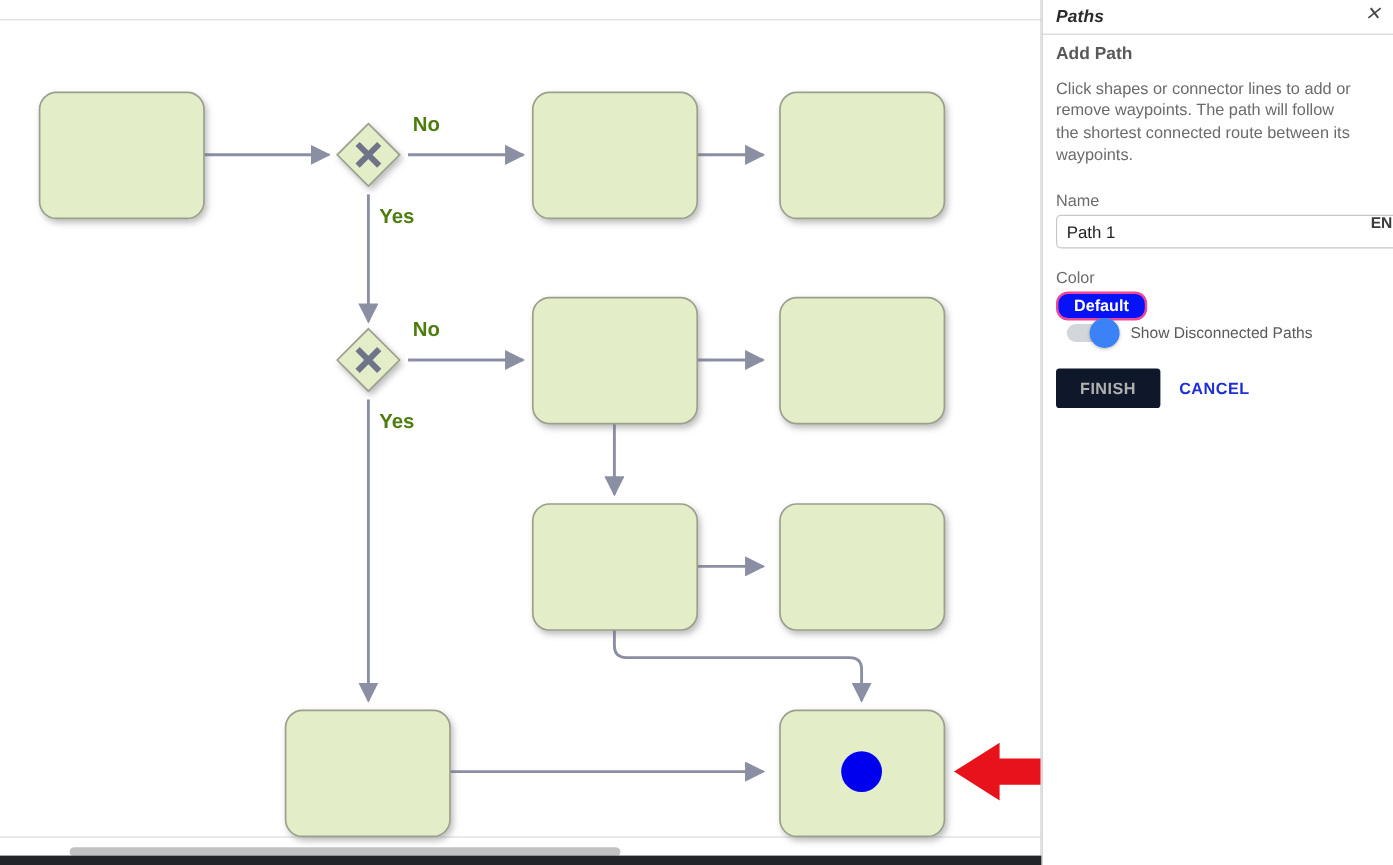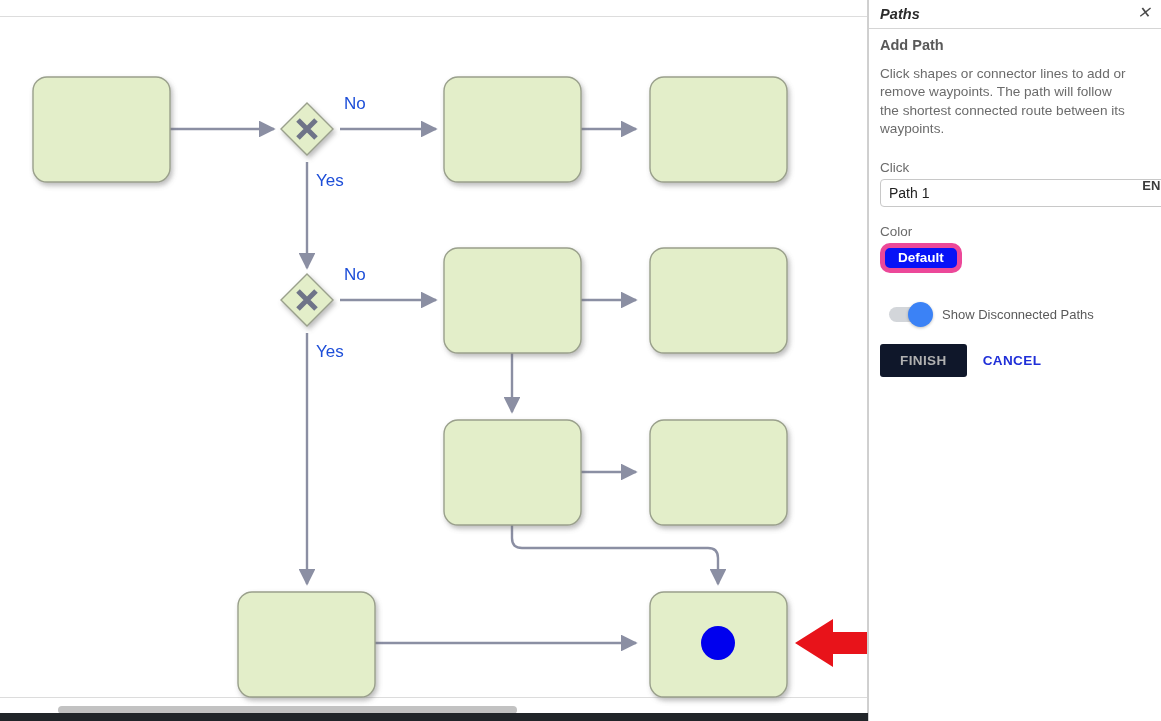--- a/index.html
+++ b/index.html
@@ -47,21 +47,21 @@
     position: absolute; left: 0; top: 713px;
     width: 1161px; height: 8px; background: #212529;
   }
 
   .node-label, .edge-label {
     position: absolute;
     font-family: "Liberation Sans", sans-serif;
     color: #222222;
     white-space: nowrap;
   }
-  .edge-label { font-size: 17px; color: #1d4ed8; }
+  .edge-label { font-size: 17px; color: #4d7c0f; font-weight: bold; }
 
   
   #panel {
     position: absolute; left: 868px; top: 0;
     width: 293px; height: 721px;
     background: #ffffff;
     border-left: 1px solid #cfcfcf;
     box-sizing: border-box;
   }
   .panel-header {
@@ -117,23 +117,23 @@
   }
   .flag { font-size: 15px; line-height: 1; }
 
   .color-chip {
     display: inline-block;
     background: #0712f7;
     color: #ffffff;
     font-size: 13.5px; font-weight: bold;
     padding: 2px 13px 3px 13px;
     border-radius: 10px;
-    border: 5px solid #ec4899;
+    border: 2px solid #ec4899;
     cursor: pointer;
-    margin-bottom: 34px;
+    margin-bottom: 3px;
   }
 
   .toggle-row {
     display: flex; align-items: center; gap: 11px;
     margin: 0 0 22px 9px;
   }
   .toggle {
     position: relative; width: 42px; height: 15px;
     background: #d3d6da; border-radius: 8px; cursor: pointer;
     flex: none;
@@ -244,21 +244,21 @@
       <span class="panel-title">Paths</span>
       <span class="panel-close">✕</span>
     </div>
 
     <div class="panel-body">
 
       <div class="section-title">Add Path</div>
 
       <p class="helper-text">Click shapes or connector lines to add or remove waypoints. The path will follow the shortest connected route between its waypoints.</p>
 
-      <div class="field-label">Click</div>
+      <div class="field-label">Name</div>
 
       <div class="name-input-wrap">
         <input class="name-input" type="text" value="Path 1" style="">
         <span class="lang-badge">
           <span>EN</span>
           <span class="flag">🇺🇸</span>
         </span>
       </div>
 
       <div class="field-label">Color</div>

